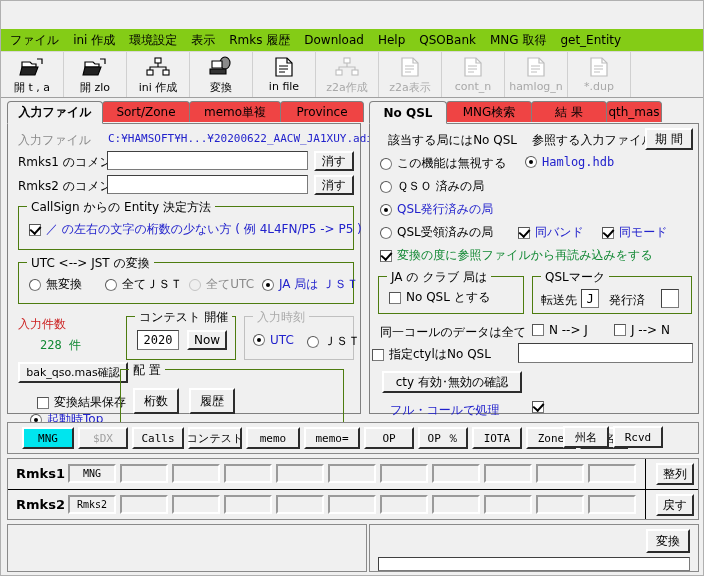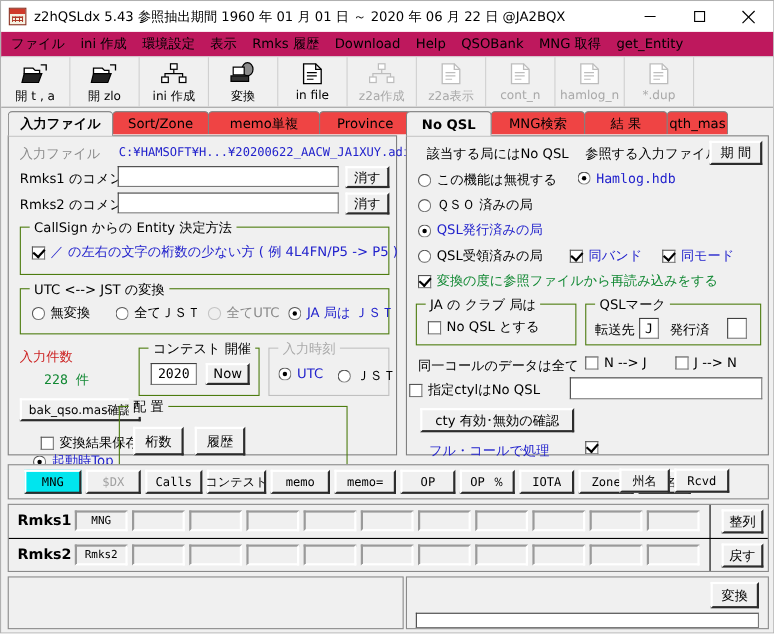--- a/index.html
+++ b/index.html
@@ -49,21 +49,21 @@
   .winbtns { position: absolute; right: 0; top: 0; display: flex; height: 28px; }
   .winbtn {
     width: 45px; height: 28px; display: flex; align-items: center; justify-content: center;
     font-size: 13px; color: #000; background: transparent;
   }
   .winbtn svg { display:block; }
 
   
   .menubar {
     position: absolute; left: 0; top: 28px; width: 702px; height: 22px;
-    background: #be185d;
+    background: #84cc16;
     display: flex; align-items: center;
     border-bottom: 1px solid #d8d8d8;
   }
   .menuitem {
     font-size: 12px; padding: 2px 7px; white-space: nowrap; color: #000;
   }
   .menuitem:first-child { margin-left: 2px; }
 
   
   .toolbar {
@@ -202,42 +202,20 @@
   .bpane {
     position:absolute; top:0; height:48px; background:#f0f0f0;
     border:1px solid #8a8a8a; box-sizing:border-box;
   }
 </style>
 </head>
 <body>
 
 <div class="app">
 
-  <div class="titlebar">
-    <div class="title-icon"></div>
-    <div class="title-text">z2hQSLdx  5.43   参照抽出期間 1960 年 01 月 01 日  ～  2020 年 06 月 22 日   @JA2BQX</div>
-    <div class="winbtns">
-      <div class="winbtn">
-        <svg width="12" height="12" viewBox="0 0 12 12">
-            <line x1="1" y1="6" x2="11" y2="6" stroke="#000" stroke-width="1"></line>
-          </svg>
-      </div>
-      <div class="winbtn">
-        <svg width="12" height="12" viewBox="0 0 12 12">
-            <rect x="1.5" y="1.5" width="9" height="9" fill="none" stroke="#000" stroke-width="1"></rect>
-          </svg>
-      </div>
-      <div class="winbtn">
-        <svg width="13" height="13" viewBox="0 0 13 13">
-            <line x1="1" y1="1" x2="12" y2="12" stroke="#000" stroke-width="1.1"></line>
-            <line x1="12" y1="1" x2="1" y2="12" stroke="#000" stroke-width="1.1"></line>
-          </svg>
-      </div>
-    </div>
-  </div>
 
   <div class="menubar">
     <div class="menuitem">ファイル</div>
     <div class="menuitem">ini 作成</div>
     <div class="menuitem">環境設定</div>
     <div class="menuitem">表示</div>
     <div class="menuitem">Rmks 履歴</div>
     <div class="menuitem">Download</div>
     <div class="menuitem">Help</div>
     <div class="menuitem">QSOBank</div>
@@ -357,21 +335,21 @@
         </svg>
       </div>
       <div class="lbl">*.dup</div>
     </div>
   </div>
 
   <div class="panel-left">
     <div class="tabstrip">
       <div class="tab active" style="width:96px;">入力ファイル</div>
       <div class="tab" style="width:88px;">Sort/Zone</div>
-      <div class="tab" style="width:102px;">memo単複</div>
+      <div class="tab" style="width:92px;">memo単複</div>
       <div class="tab" style="width:84px;">Province</div>
     </div>
 
     <div class="tabbody">
 
       <div class="lbl gray" style="position:absolute;left:10px;top:8px;">入力ファイル</div>
       <div style="position:absolute;left:100px;top:8px;font-size:11px;color:#2222cc;font-family:'DejaVu Sans Mono','Liberation Mono',monospace;white-space:nowrap;">C:¥HAMSOFT¥H...¥20200622_AACW_JA1XUY.adi</div>
 
       <div class="lbl" style="position:absolute;left:10px;top:30px;">Rmks1 のコメント</div>
       <input class="txt" style="position: absolute; left: 99px; top: 27px; width: 201px; height: 19px;" value="">
@@ -434,21 +412,21 @@
         <div class="radio" style="left:8px;top:16px;">
           <span class="rbox on"></span>
           <span class="lbl blue">UTC</span>
         </div>
         <div class="radio" style="left:62px;top:16px;">
           <span class="rbox"></span>
           <span class="lbl">ＪＳＴ</span>
         </div>
       </div>
 
-      <div class="grp" style="left:100px;top:245px;width:208px;height:60px;">
+      <div class="grp" style="left:112px;top:245px;width:224px;height:60px;">
         <div class="cap">配 置</div>
         <div class="btn" style="position:absolute;left:12px;top:18px;width:46px;height:26px;">桁数</div>
         <div class="btn" style="position:absolute;left:68px;top:18px;width:46px;height:26px;">履歴</div>
       </div>
 
     </div>
   </div>
 
   <div class="panel-right">
     <div class="tabstrip">

